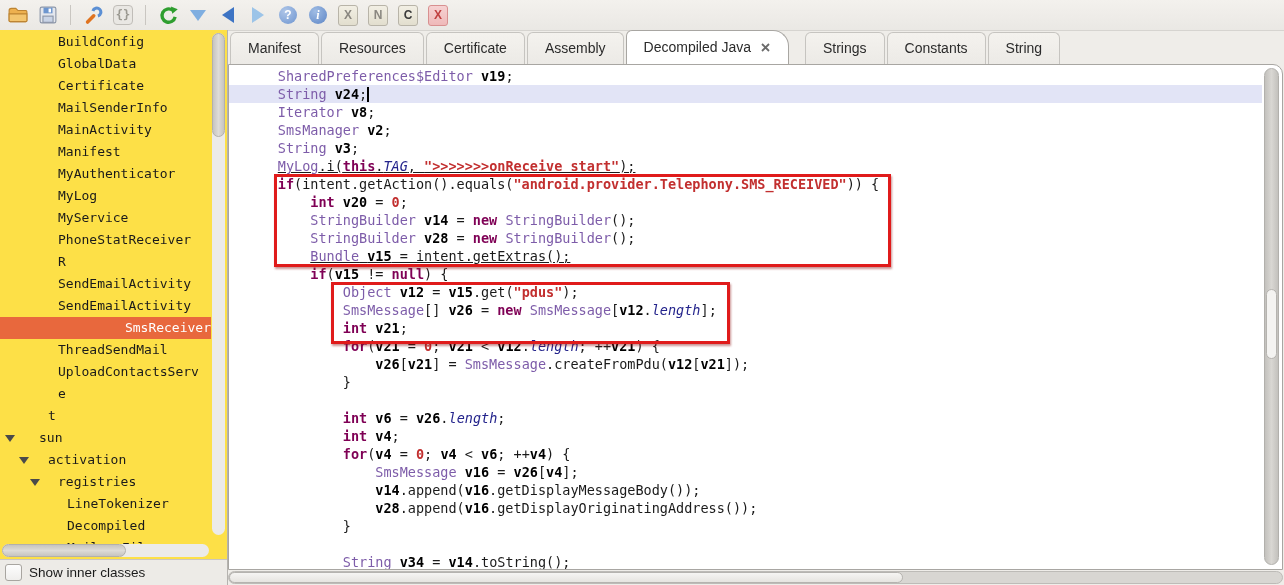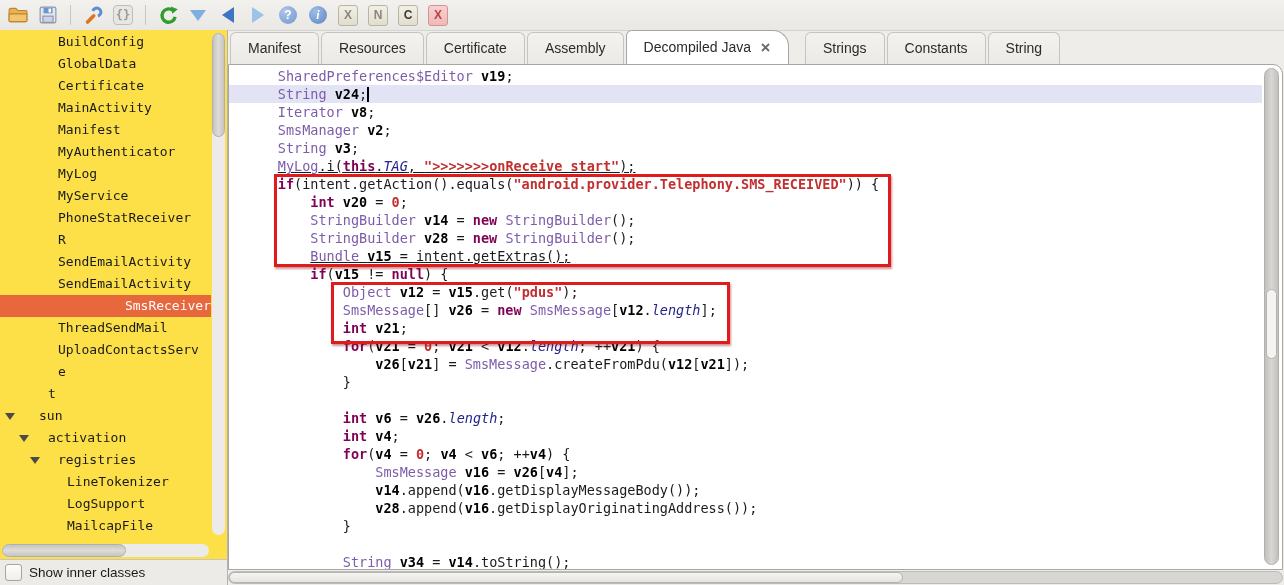--- a/index.html
+++ b/index.html
@@ -146,39 +146,40 @@
       <span class="tbtn">
         <span class="letterbtn red">X</span>
       </span>
     </div>
 
   <div class="sidebar">
     <div class="tree" id="tree">
         <div class="titem"><span class="lbl" style="margin-left: 58px;">BuildConfig</span></div>
         <div class="titem"><span class="lbl" style="margin-left: 58px;">GlobalData</span></div>
         <div class="titem"><span class="lbl" style="margin-left: 58px;">Certificate</span></div>
+        <div class="titem"><span class="lbl" style="margin-left: 58px;">MailSenderInfo</span></div>
         <div class="titem"><span class="lbl" style="margin-left: 58px;">MainActivity</span></div>
         <div class="titem"><span class="lbl" style="margin-left: 58px;">Manifest</span></div>
         <div class="titem"><span class="lbl" style="margin-left: 58px;">MyAuthenticator</span></div>
         <div class="titem"><span class="lbl" style="margin-left: 58px;">MyLog</span></div>
         <div class="titem"><span class="lbl" style="margin-left: 58px;">MyService</span></div>
         <div class="titem"><span class="lbl" style="margin-left: 58px;">PhoneStatReceiver</span></div>
         <div class="titem"><span class="lbl" style="margin-left: 58px;">R</span></div>
         <div class="titem"><span class="lbl" style="margin-left: 58px;">SendEmailActivity</span></div>
         <div class="titem"><span class="lbl" style="margin-left: 58px;">SendEmailActivity</span></div>
         <div class="titem sel"><span class="lbl" style="margin-left: 58px;">SmsReceiver</span></div>
         <div class="titem"><span class="lbl" style="margin-left: 58px; text-align: right;">ThreadSendMail</span></div>
         <div class="titem"><span class="lbl" style="margin-left: 58px;">UploadContactsServ</span></div>
         <div class="titem"><span class="lbl" style="margin-left: 58px;">e</span></div>
         <div class="titem"><span class="lbl" style="margin-left: 48px;">t</span></div>
         <div class="titem"><span class="tarr" style="left: 5px;"></span><span class="lbl" style="margin-left: 39px;">sun</span></div>
         <div class="titem"><span class="tarr" style="left: 19px;"></span><span class="lbl" style="margin-left: 48px;">activation</span></div>
         <div class="titem"><span class="tarr" style="left: 30px;"></span><span class="lbl" style="margin-left: 58px;">registries</span></div>
         <div class="titem"><span class="lbl" style="margin-left: 67px;">LineTokenizer</span></div>
-        <div class="titem"><span class="lbl" style="margin-left: 67px;">LogSupport</span></div>
+        <div class="titem"><span class="lbl" style="margin-left: 67px;">Decompiled</span></div>
         <div class="titem"><span class="lbl" style="margin-left: 67px;">MailcapFile</span></div>
       </div>
     <div class="sb-vtrack">
       <div class="sb-vthumb"></div>
     </div>
     <div class="sb-htrack">
       <div class="sb-hthumb"></div>
     </div>
     <div class="sb-footer">
       <span class="cbx"></span>

